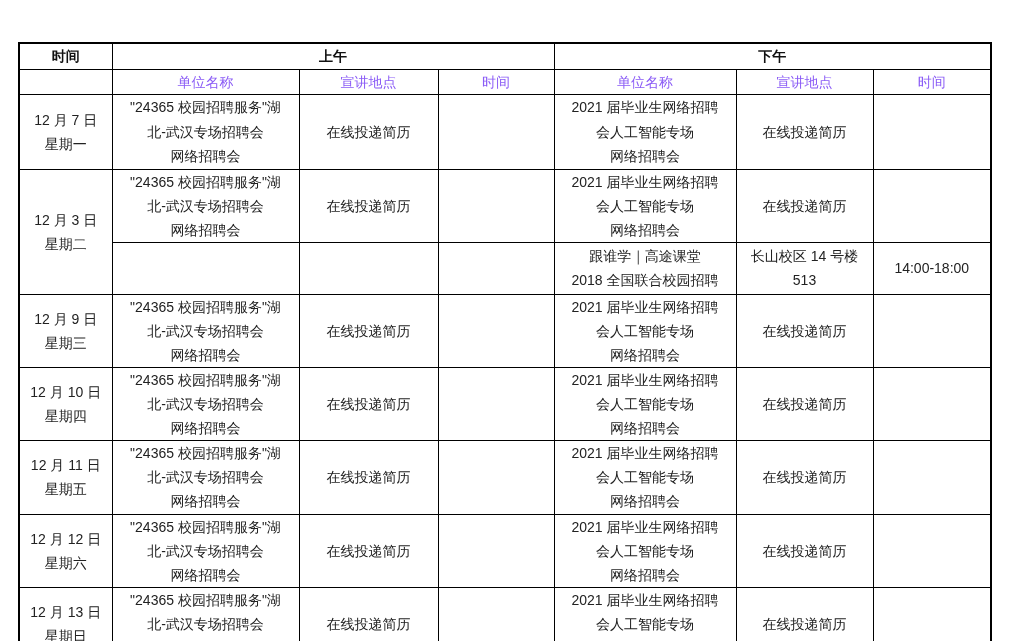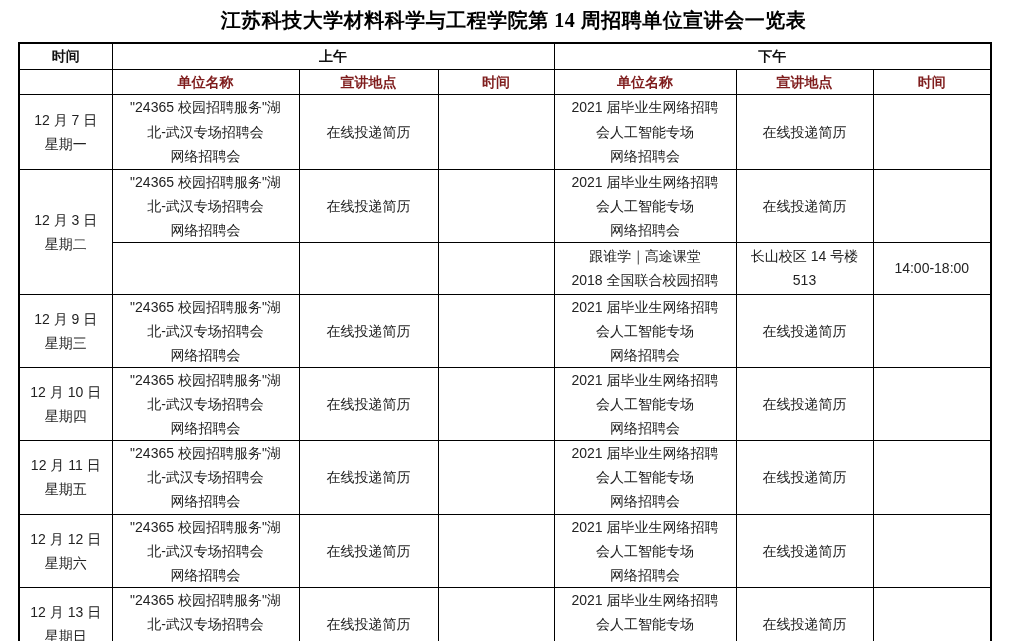--- a/index.html
+++ b/index.html
@@ -47,40 +47,39 @@
     line-height: 1.72;
     padding: 0 5px;
     white-space: pre-line;
     overflow: hidden;
   }
   table.schedule th {
     font-weight: bold;
     color: #111111;
   }
   table.schedule th.subhead {
-    font-weight: bold;
-    color: #7f1d1d;
+    font-weight: normal;
+    color: #8b5cf6;
   }
   tr.hr1 { height: 26px; }
   tr.hr2 { height: 22px; }
   tr.r1  { height: 75px; }
   tr.r2a { height: 63px; }
   tr.r2b { height: 52px; }
   tr.r3  { height: 72px; margin-left: 11px; }
   tr.r4  { height: 68px; margin-top: 20px; }
   tr.r5  { height: 65px; }
   tr.r6  { height: 72px; margin-left: 15px; }
   tr.r7  { height: 70px; }
 </style>
 </head>
 <body>
 
 <div class="page">
 
-  <h1 class="doc-title">江苏科技大学材料科学与工程学院第 14 周招聘单位宣讲会一览表</h1>
 
   <table class="schedule">
     <colgroup>
       <col style="width:93px">
       <col style="width:187px">
       <col style="width:139px">
       <col style="width:116px">
       <col style="width:182px">
       <col style="width:137px">
       <col style="width:118px">

